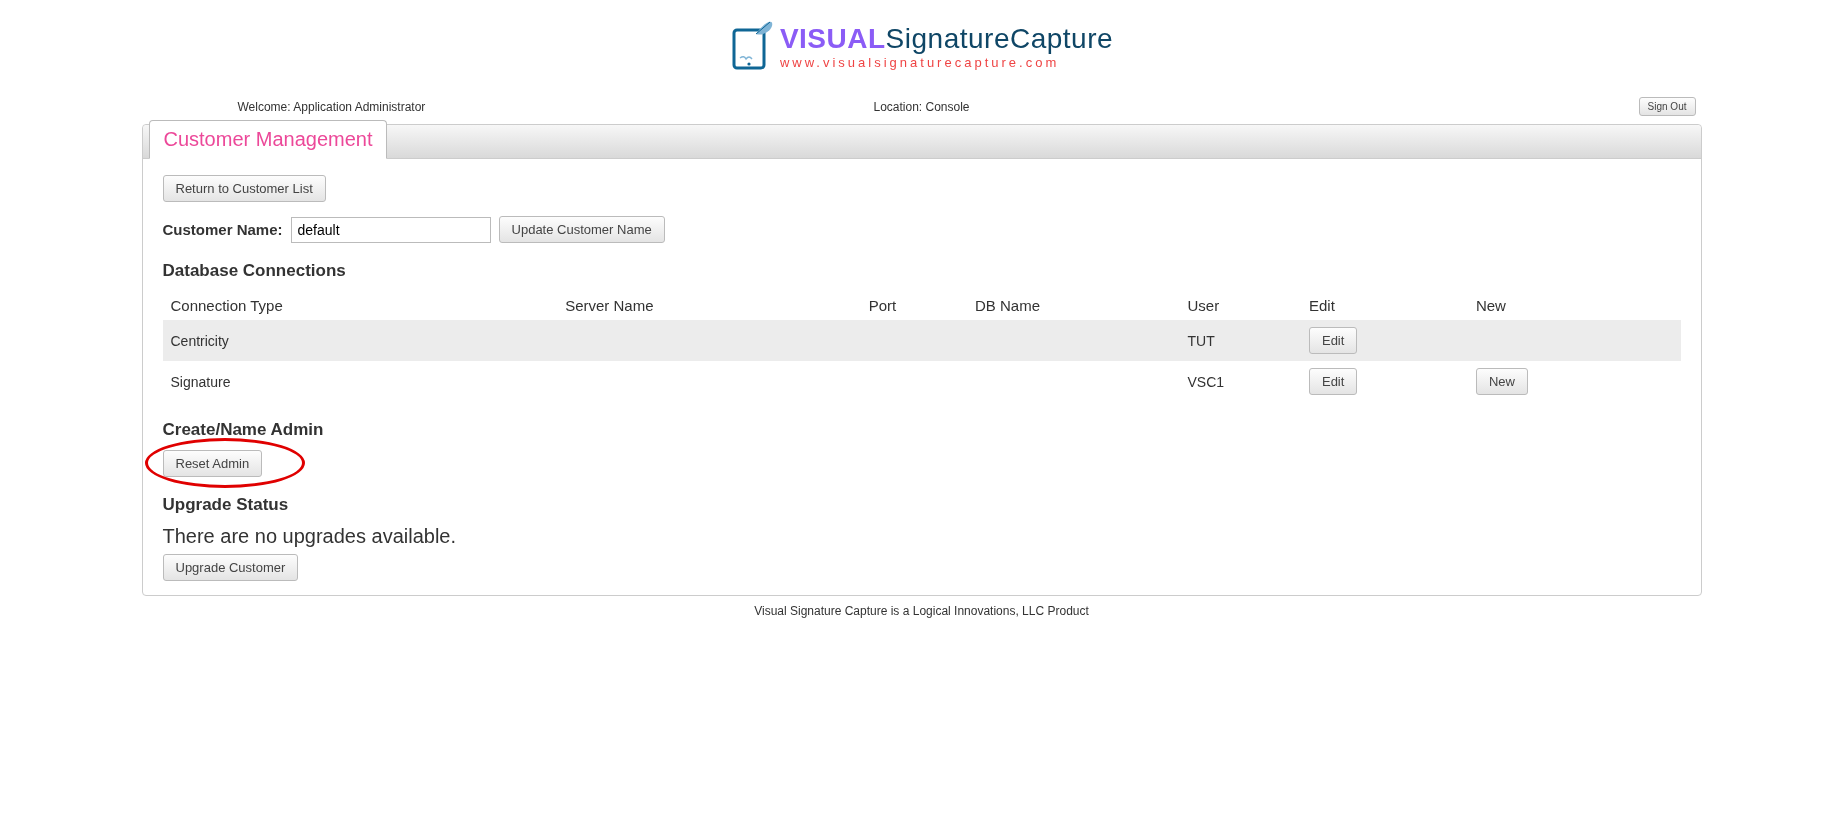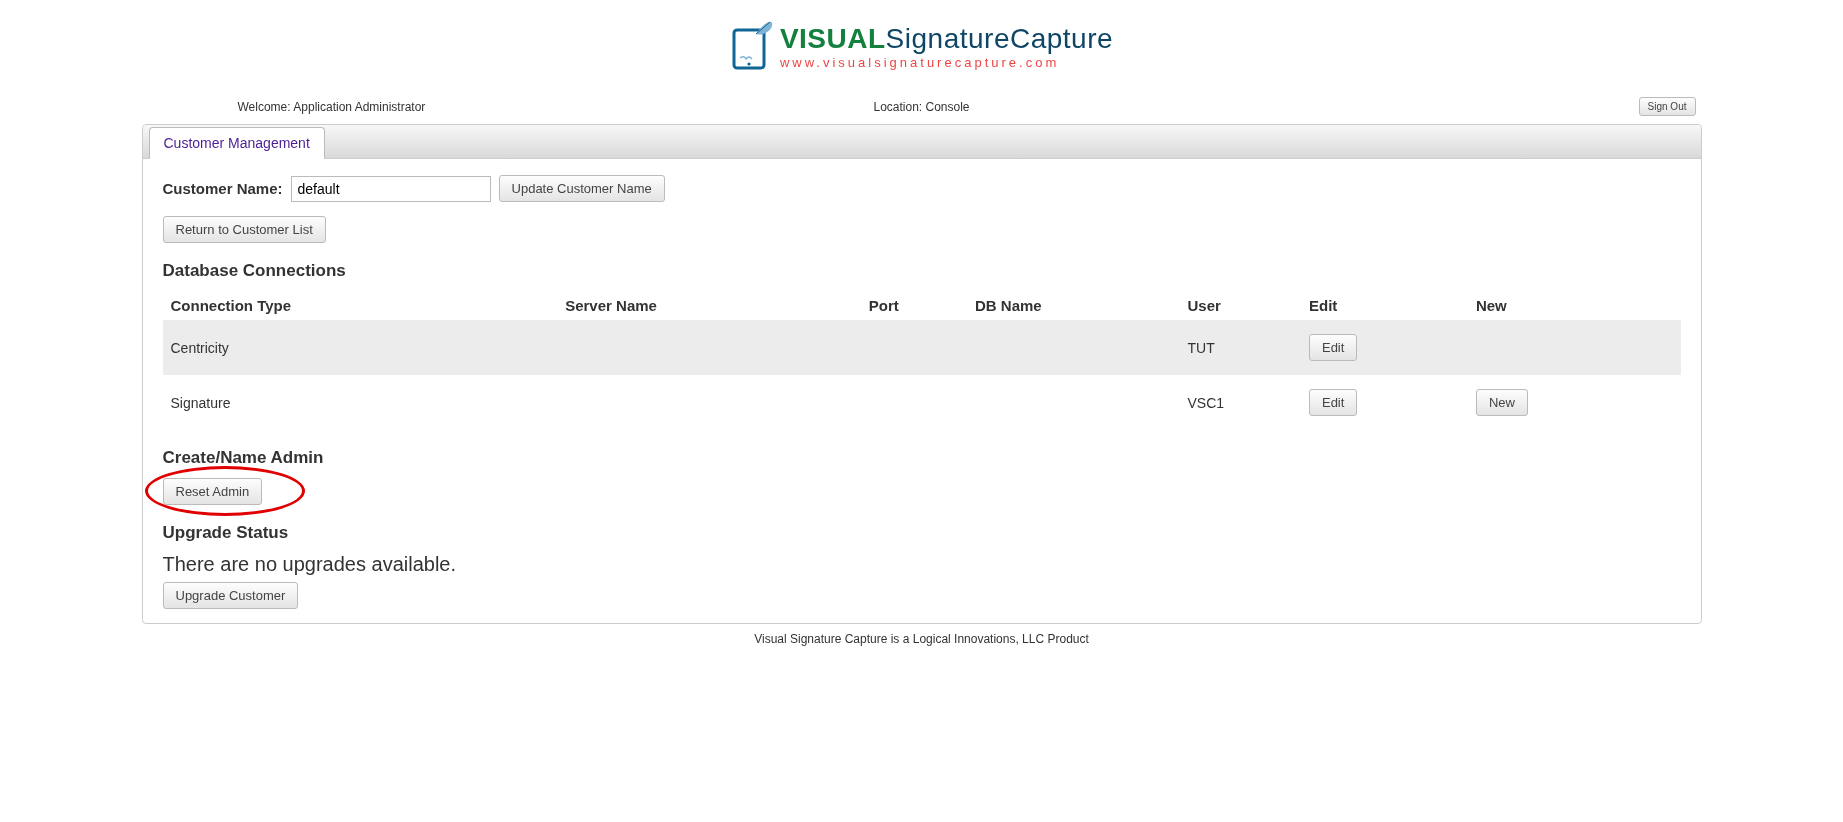--- a/index.html
+++ b/index.html
@@ -3,39 +3,39 @@
   <meta charset="utf-8">
   <style>
     * { box-sizing: border-box; margin: 0; padding: 0; }
     body { font-family: Verdana, Arial, sans-serif; font-size: 13px; color: #333; background: #fff; }
     .container { width: 1560px; margin: 0 auto; padding-top: 10px; }
     .logo-wrap { text-align: center; padding: 10px 0 20px; }
     .logo { display: inline-flex; align-items: center; gap: 6px; }
     .logo-tablet { width: 44px; height: 50px; }
     .logo-text { text-align: left; line-height: 1; }
     .logo-main { font-size: 28px; color: #0f4666; font-weight: 400; letter-spacing: 0.5px; }
-    .logo-main .bold { font-weight: 700; color: #15803d; }
+    .logo-main .bold { font-weight: 700; color: #8b5cf6; }
     .logo-sub { font-size: 13px; color: #ef4444; letter-spacing: 3px; margin-top: 3px; }
     .topbar { display: flex; align-items: center; padding: 4px 6px; font-size: 12px; }
     .welcome { flex: 0 0 auto; margin-left: 90px; }
     .location { position: absolute; left: 50%; transform: translateX(-50%); }
     .topbar-spacer { flex: 1; }
     .btn { background: linear-gradient(#fdfdfd, #e4e4e4); border: 1px solid #bbb; border-radius: 3px; padding: 5px 12px; font-size: 13px; color: #444; cursor: pointer; font-family: inherit; }
     .btn-small { font-size: 10px; padding: 3px 8px; }
     .panel { border: 1px solid #ccc; border-radius: 4px; margin-top: 4px; background: #fff; position: relative; }
     .tabstrip { background: linear-gradient(#f7f7f7, #d9d9d9); border-bottom: 1px solid #ccc; height: 34px; display: flex; align-items: flex-end; padding-left: 6px; border-radius: 4px 4px 0 0; }
-    .tab { background: #fff; border: 1px solid #bbb; border-bottom: 1px solid #fff; border-radius: 4px 4px 0 0; padding: 7px 14px; font-size: 14px; color: #4c1d95; margin-bottom: -1px; cursor: pointer; }
+    .tab { background: #fff; border: 1px solid #bbb; border-bottom: 1px solid #fff; border-radius: 4px 4px 0 0; padding: 7px 14px; font-size: 20px; color: #ec4899; margin-bottom: -1px; cursor: pointer; }
     .content { padding: 16px 20px 14px; }
     .row { margin-bottom: 14px; display: flex; align-items: center; gap: 8px; }
     .label-bold { font-weight: 700; font-size: 15px; }
     input.text { border: 1px solid #bbb; padding: 4px 6px; font-size: 14px; width: 200px; height: 26px; font-family: inherit; }
     h3 { font-size: 17px; font-weight: 700; margin: 18px 0 10px; }
     table { width: 100%; border-collapse: collapse; font-size: 14px; }
-    table th { text-align: left; font-weight: 700; padding: 6px 8px; font-size: 15px; }
-    table td { padding: 14px 8px; }
+    table th { text-align: left; font-weight: 400; padding: 6px 8px; font-size: 15px; }
+    table td { padding: 7px 8px; }
     table tr.odd td { background: #ececec; }
     .reset-wrap { position: relative; display: inline-block; }
     .reset-circle { position: absolute; left: -18px; top: -12px; width: 160px; height: 50px; border: 3px solid #e00000; border-radius: 50%; pointer-events: none; }
     .upgrade-msg { font-size: 20px; margin: 8px 0 6px; }
     .version { text-align: right; font-size: 11px; color: #333; padding: 2px 6px 0 0; }
     .footer { text-align: center; font-size: 12px; color: #333; padding: 8px 0 20px; }
     .topbar-rel { position: relative; }
   </style>
 </head>
 <body>
@@ -65,26 +65,26 @@
     <span class="topbar-spacer"></span>
     <button class="btn btn-small">Sign Out</button>
   </div>
 
   <div class="panel">
     <div class="tabstrip">
       <div class="tab">Customer Management</div>
     </div>
     <div class="content">
       <div class="row">
+        <button class="btn">Return to Customer List</button>
+      </div>
+      <div class="row">
         <span class="label-bold">Customer Name:</span>
         <input class="text" type="text" value="default" style="">
         <button class="btn">Update Customer Name</button>
-      </div>
-      <div class="row">
-        <button class="btn">Return to Customer List</button>
       </div>
 
       <h3>Database Connections</h3>
       <table>
         <colgroup>
             <col style="width:26%">
             <col style="width:20%">
             <col style="width:7%">
             <col style="width:14%">
             <col style="width:8%">

